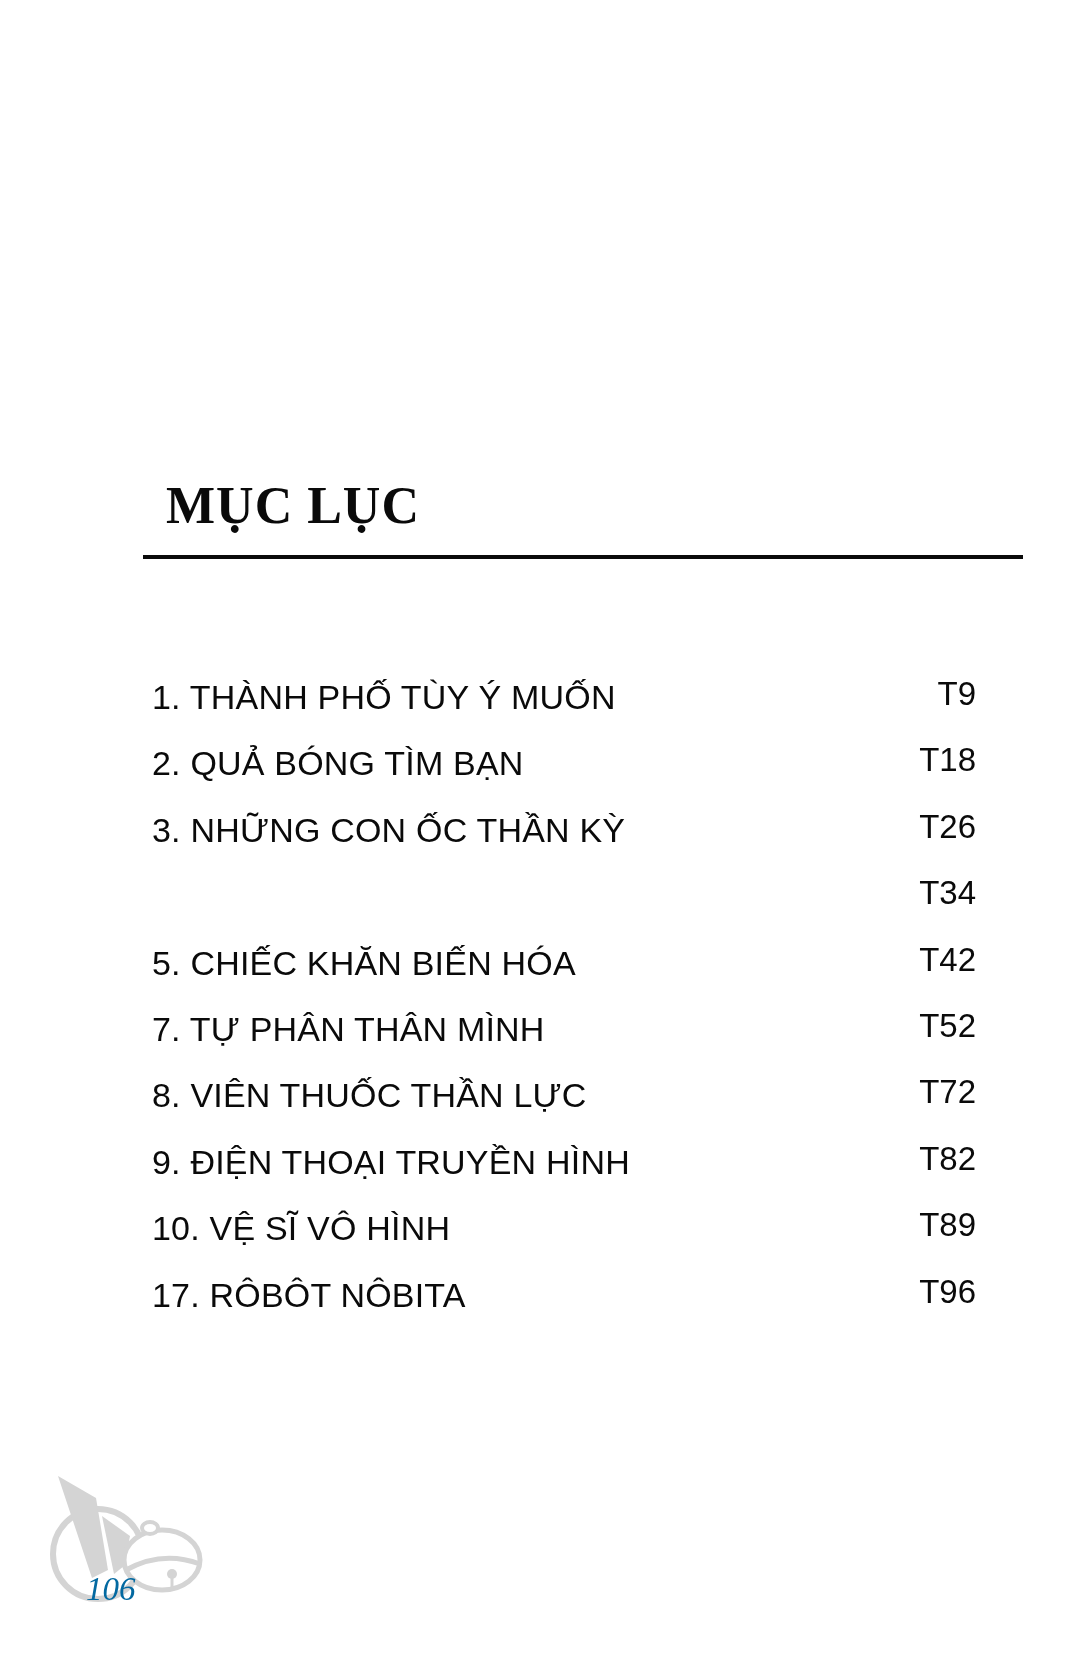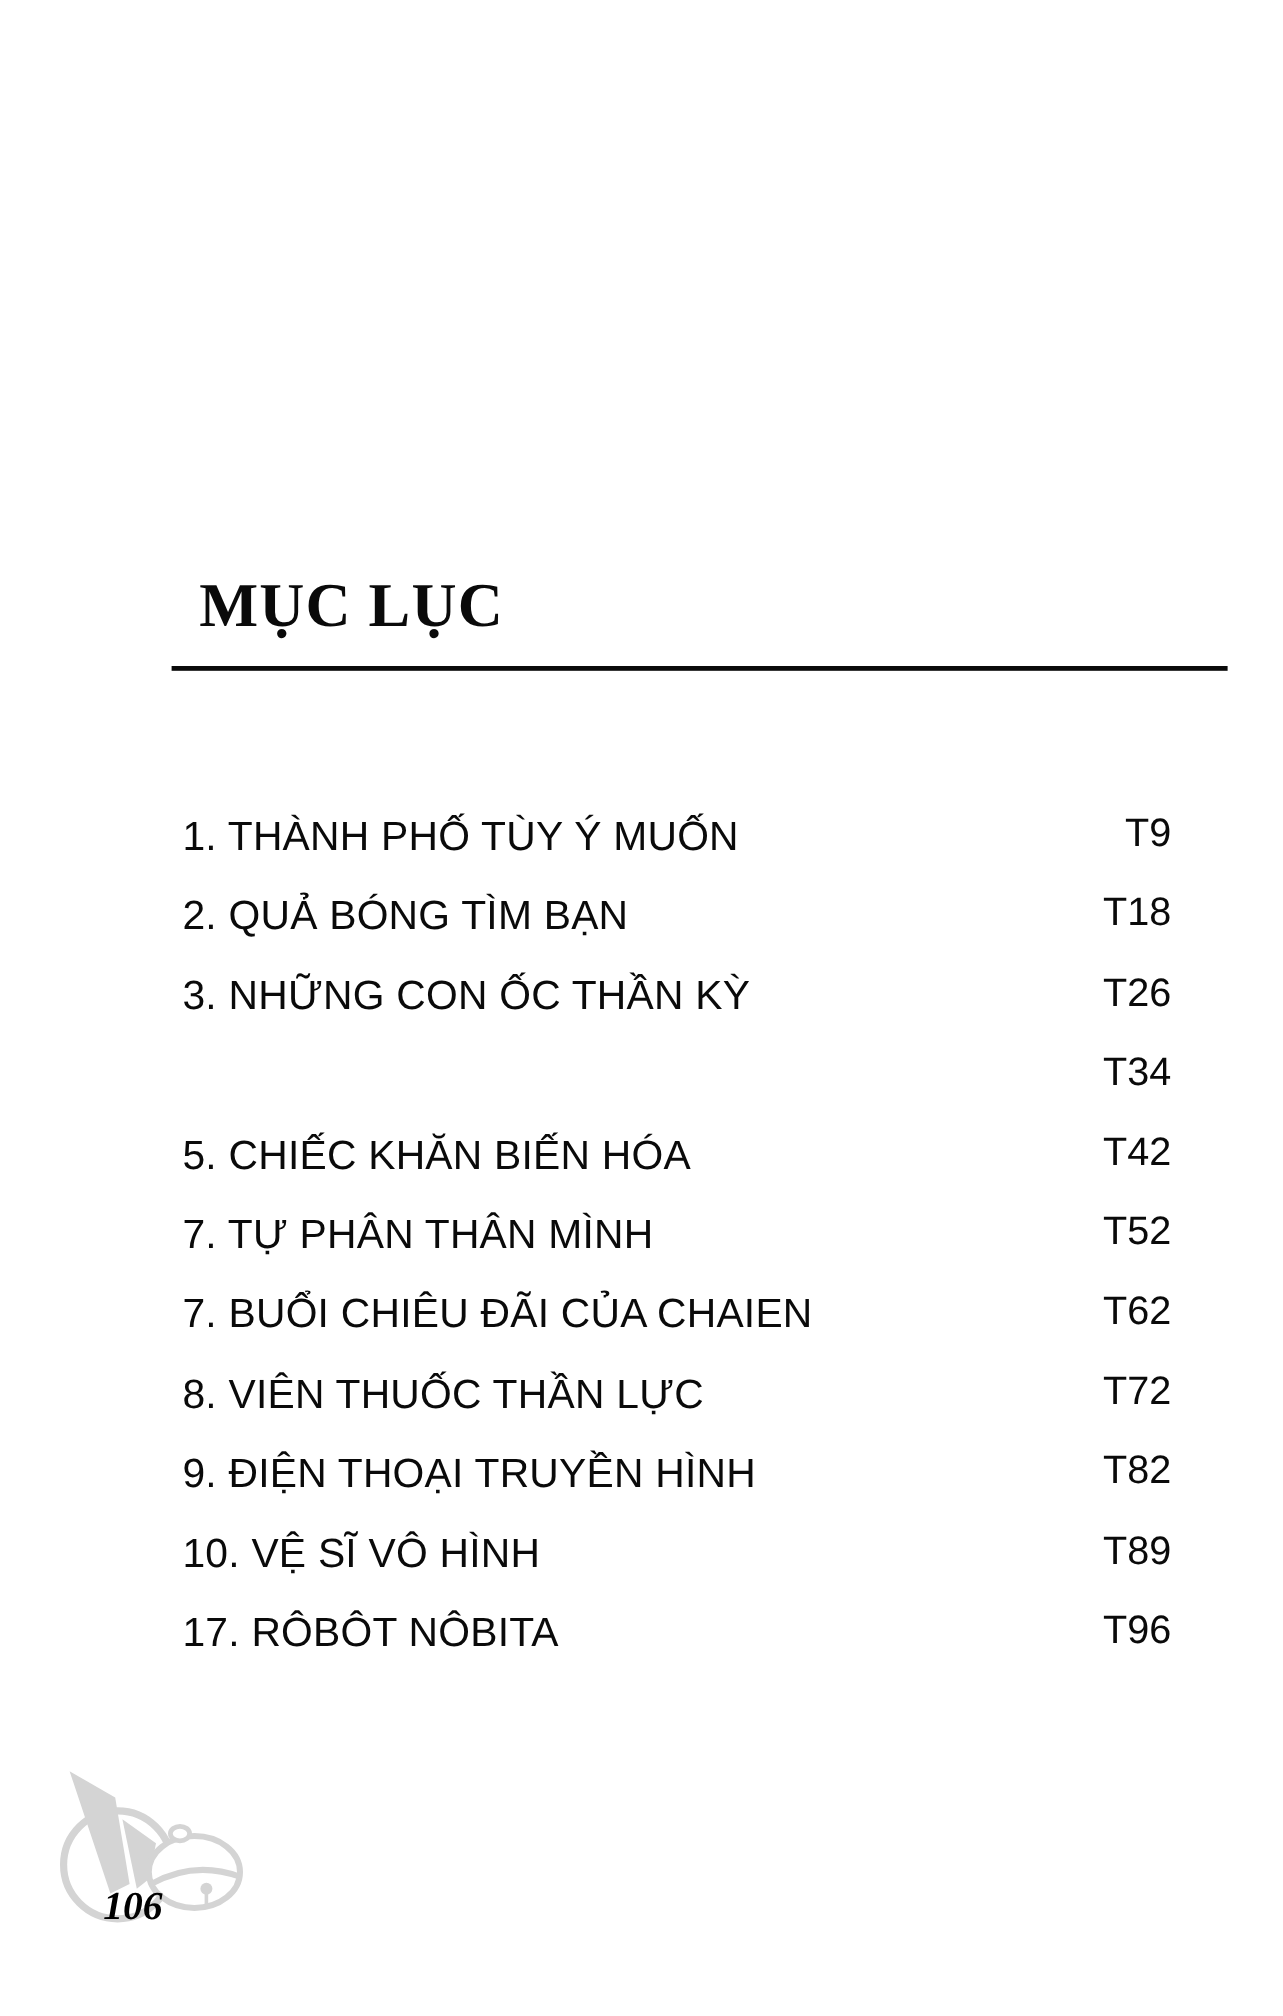--- a/index.html
+++ b/index.html
@@ -70,24 +70,24 @@
       top: 1470px;
       width: 170px;
       height: 150px;
     }
     .page-number {
       position: absolute;
       left: 86px;
       top: 1573px;
       font-family: "Liberation Serif", "DejaVu Serif", serif;
       font-style: italic;
-      font-weight: bold;
+      font-weight: normal;
       font-size: 33px;
       line-height: 1;
-      color: #000000;
+      color: #0369a1;
     }
   </style>
 </head>
 <body>
 
 <h1 class="title">MỤC LỤC</h1>
 <div class="title-rule"></div>
 
 <ul class="toc">
   <li class="toc-row">
@@ -105,24 +105,20 @@
   <li class="toc-row">
     <span class="toc-page">T34</span>
   </li>
   <li class="toc-row">
     <span class="toc-title">5. CHIẾC KHĂN BIẾN HÓA</span>
     <span class="toc-page">T42</span>
   </li>
   <li class="toc-row">
     <span class="toc-title">7. TỰ PHÂN THÂN MÌNH</span>
     <span class="toc-page">T52</span>
-  </li>
-  <li class="toc-row">
-    <span class="toc-title">7. BUỔI CHIÊU ĐÃI CỦA CHAIEN</span>
-    <span class="toc-page">T62</span>
   </li>
   <li class="toc-row">
     <span class="toc-title">8. VIÊN THUỐC THẦN LỰC</span>
     <span class="toc-page">T72</span>
   </li>
   <li class="toc-row">
     <span class="toc-title">9. ĐIỆN THOẠI TRUYỀN HÌNH</span>
     <span class="toc-page">T82</span>
   </li>
   <li class="toc-row">

